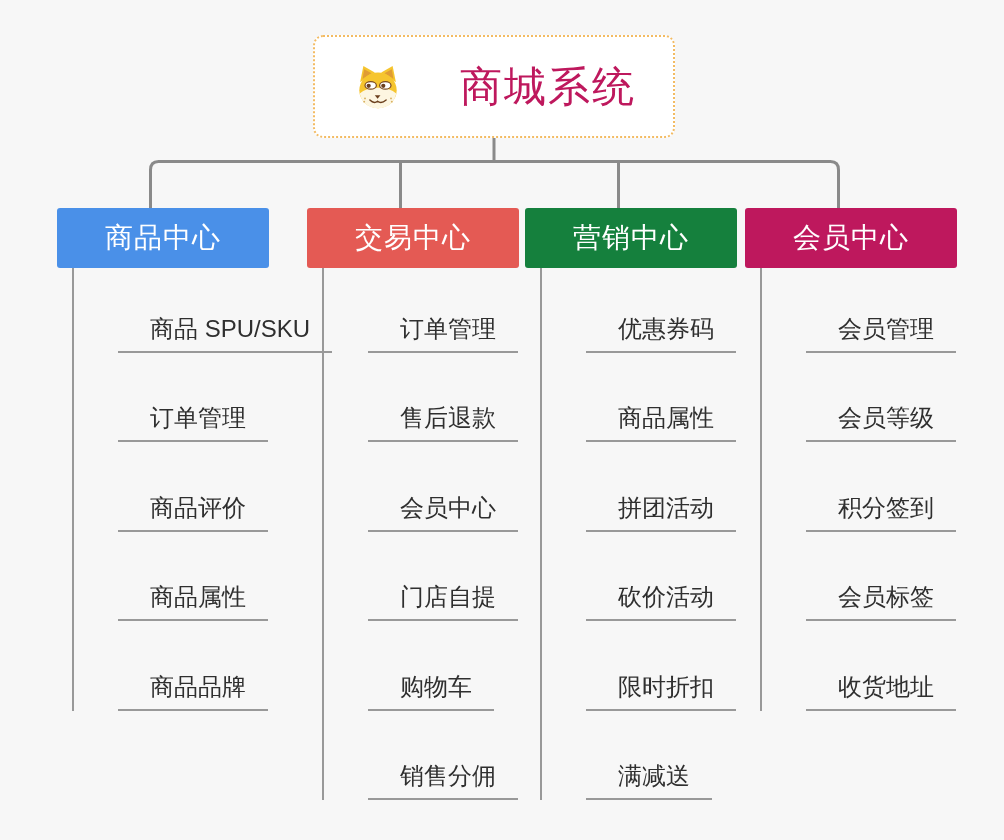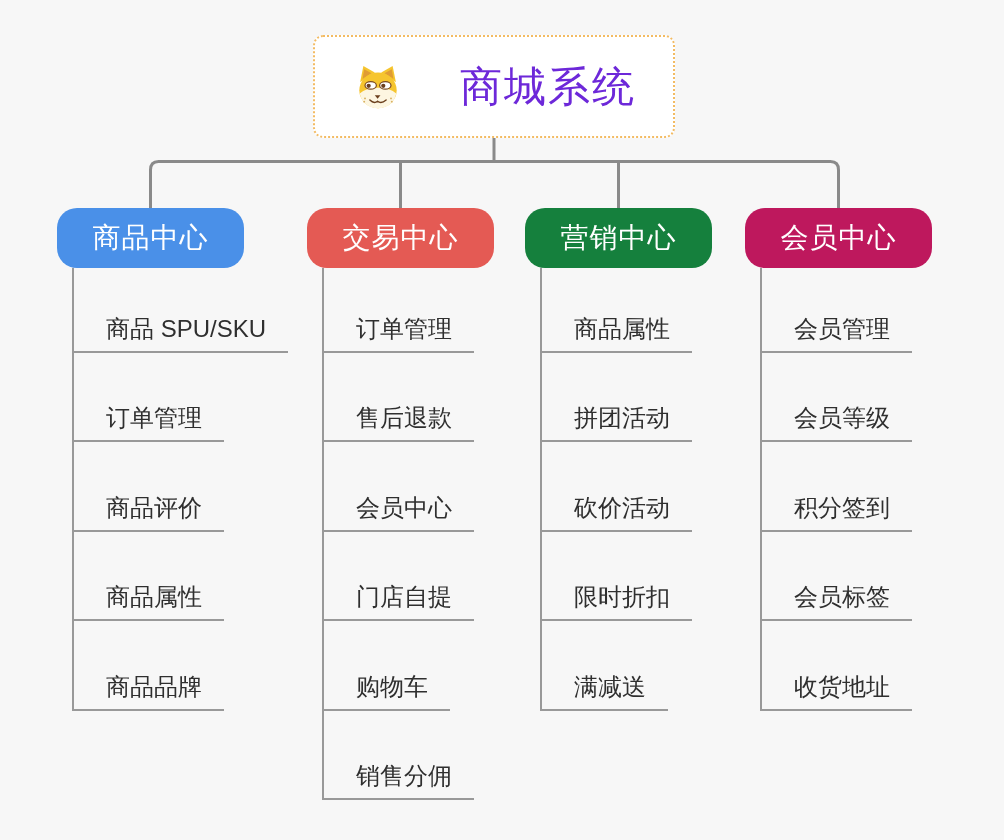--- a/index.html
+++ b/index.html
@@ -40,33 +40,34 @@
   }
   .doge { display: inline-flex; }
 
   
   .branch-column {
     position: absolute;
     top: 208px;
     width: 230px;
   }
   .branch-header {
-    width: 187px; height: 60px;
-    border-radius: 20px;
+    width: 212px; height: 60px;
+    border-radius: 3px;
     color: #ffffff;
     font-size: 28px;
     letter-spacing: 1px;
     display: flex;
     align-items: center;
     justify-content: center;
   }
   .branch-items {
     list-style: none;
     margin-left: 15px;
     border-left: 2px solid var(--line-color, #999);
+    padding-left: 44px;
   }
   .branch-item {
     height: 89.4px;
     display: flex;
     align-items: flex-end;
   }
   .branch-item:first-child { height: 85px; }
   .item-label {
     display: inline-block;
     padding: 0 22px 6px 32px;
@@ -102,21 +103,21 @@
         <circle cx="20.5" cy="30.5" r="2.6" fill="#6b3f1d"></circle>
         <circle cx="38.5" cy="30.5" r="2.6" fill="#6b3f1d"></circle>
         <path d="M28 42 h7 l-3.5 4.5 Z" fill="#6b3f1d"></path>
         <path d="M22 48 Q27 53 31.5 49.5 Q36 53 42 48" fill="none" stroke="#6b3f1d" stroke-width="1.8" stroke-linecap="round"></path>
         <circle cx="16" cy="46" r="1.2" fill="#d9b264"></circle>
         <circle cx="15" cy="50" r="1.2" fill="#d9b264"></circle>
         <circle cx="48" cy="46" r="1.2" fill="#d9b264"></circle>
         <circle cx="49" cy="50" r="1.2" fill="#d9b264"></circle>
       </svg>
     </span>
-    <span class="root-title" style="color: #6d28d9; margin-left: 44px;">商城系统</span>
+    <span class="root-title" style="color: #be185d; margin-left: 44px;">商城系统</span>
   </div>
 
   <div id="branches">
   <div class="branch-column" style="left: 57px;">
     <div class="branch-header" style="background: rgb(74, 144, 232);">商品中心</div>
     <ul class="branch-items">
           <li class="branch-item">
             <span class="item-label">商品 SPU/SKU</span>
           </li>
           <li class="branch-item">
@@ -155,20 +156,23 @@
           <li class="branch-item">
             <span class="item-label">销售分佣</span>
           </li>
         </ul>
   </div>
 
   <div class="branch-column" style="left: 525px;">
     <div class="branch-header" style="background: #15803d;">营销中心</div>
     <ul class="branch-items">
           <li class="branch-item">
+            <span class="item-label">优惠券码</span>
+          </li>
+          <li class="branch-item">
             <span class="item-label">商品属性</span>
           </li>
           <li class="branch-item">
             <span class="item-label">拼团活动</span>
           </li>
           <li class="branch-item">
             <span class="item-label">砍价活动</span>
           </li>
           <li class="branch-item">
             <span class="item-label">限时折扣</span>

